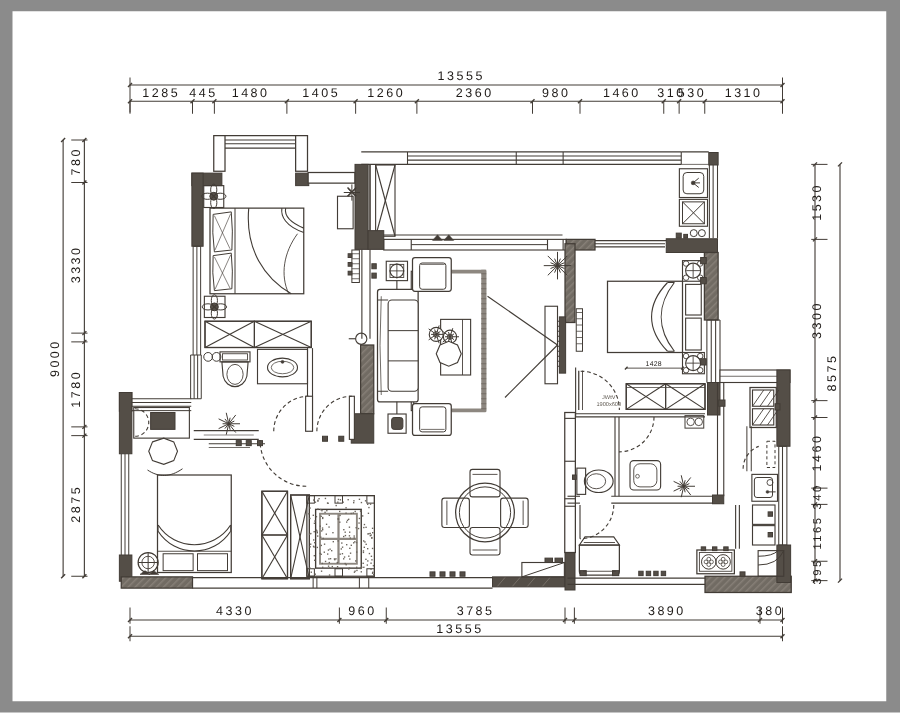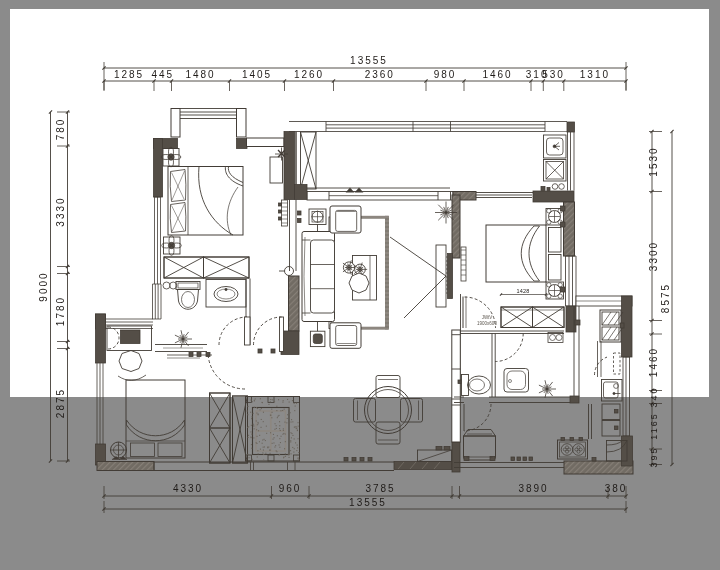--- a/index.html
+++ b/index.html
@@ -1,17 +1,17 @@
 <!DOCTYPE html>
 <html><head>
 <meta charset="utf-8">
 <style>
 html,body{margin:0;padding:0;}
 body{width:720px;height:570px;background:#8b8b8b;font-family:"Liberation Sans",sans-serif;overflow:hidden;}
-#canvas{position:absolute;left:10px;top:9px;width:699px;height:388px;background:#ffffff;}
+#canvas{position:absolute;left:10px;top:9px;width:699px;height:552px;background:#ffffff;}
 text{font-family:"Liberation Sans",sans-serif;}
 </style>
 </head>
 <body>
 
 <div id="canvas">
 <svg width="699" height="550" viewBox="10 9 699 550">
 <defs>
 <pattern id="hatch" width="4" height="4" patternTransform="rotate(45)" patternUnits="userSpaceOnUse">
 <rect width="4" height="4" fill="#716b63"></rect>

